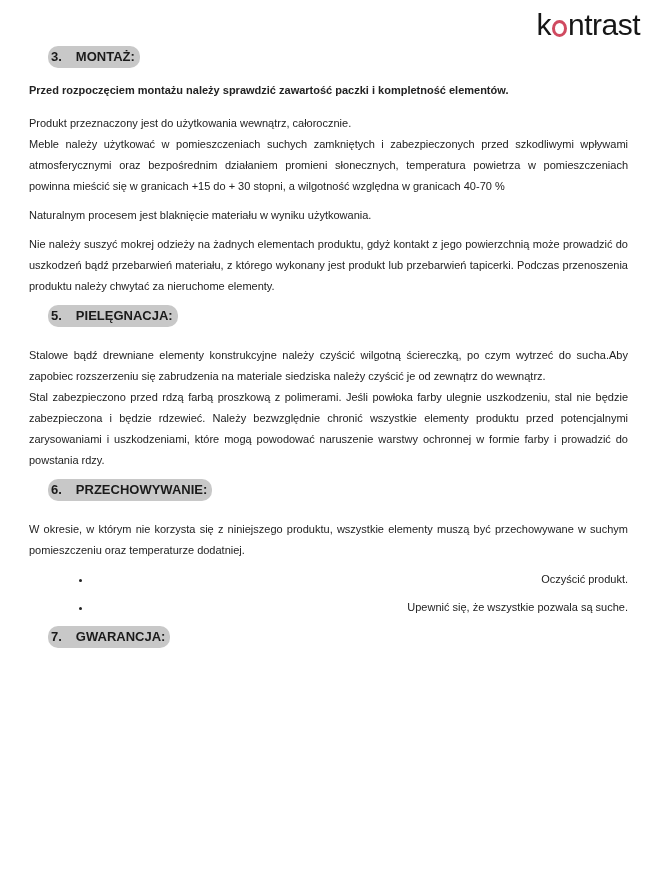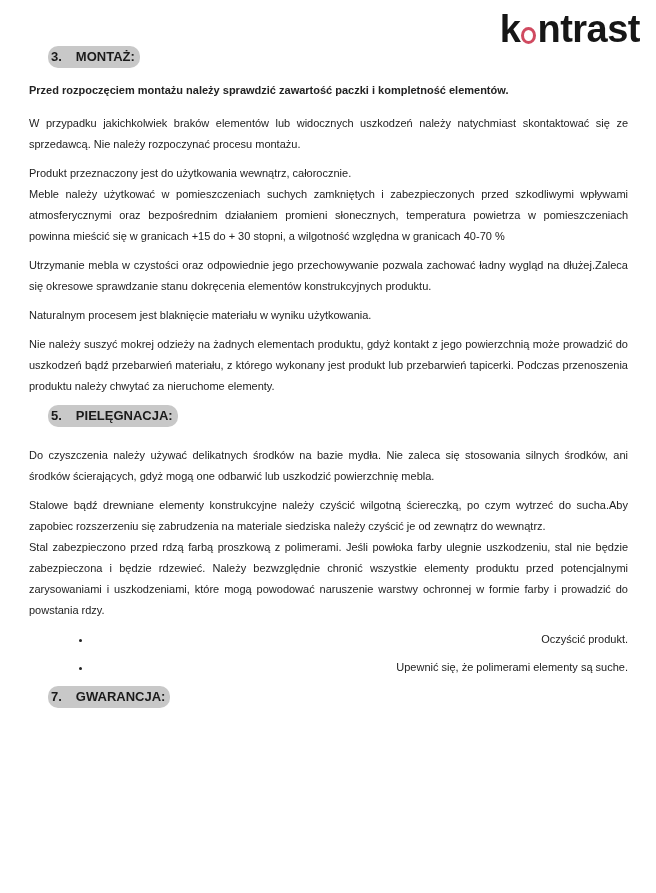--- a/index.html
+++ b/index.html
@@ -7,22 +7,22 @@
     width: 656px; height: 893px;
     background: #ffffff;
     font-family: "Liberation Sans", sans-serif;
     color: #222222;
     position: relative;
     overflow: hidden;
   }
   .logo {
     position: absolute;
     top: 8px; right: 16px;
-    font-size: 38px;
-    font-weight: bold;
+    font-size: 30px;
+    font-weight: normal;
     letter-spacing: -0.5px;
     color: #161616;
     white-space: nowrap;
   }
   .logo-o {
     display: inline-block;
     box-sizing: border-box;
     width: 15px; height: 17px;
     border: 3px solid #d04a60;
     border-radius: 50%;
@@ -71,37 +71,38 @@
 <body>
 
 <div class="logo"><span>k</span><span class="logo-o"></span><span>ntrast</span></div>
 
 <div class="content">
 
   <div class="heading">
     <span class="hl"><span class="hnum">3.</span><span class="htitle">MONTAŻ:</span></span>
   </div>
   <p class="lead-bold">Przed rozpoczęciem montażu należy sprawdzić zawartość paczki i kompletność elementów.</p>
-  <p>W przypadku jakichkolwiek braków elementów lub widocznych uszkodzeń należy natychmiast skontaktować się ze sprzedawcą. Nie należy rozpoczynać procesu montażu.</p>
 
   <p class="no-gap left">Produkt przeznaczony jest do użytkowania wewnątrz, całorocznie.</p>
   <p>Meble należy użytkować w pomieszczeniach suchych zamkniętych i zabezpieczonych przed szkodliwymi wpływami atmosferycznymi oraz bezpośrednim działaniem promieni słonecznych, temperatura powietrza w pomieszczeniach powinna mieścić się w granicach +15 do + 30 stopni, a wilgotność względna w granicach 40-70 %</p>
-  <p>Utrzymanie mebla w czystości oraz odpowiednie jego przechowywanie pozwala zachować ładny wygląd na dłużej.Zaleca się okresowe sprawdzanie stanu dokręcenia elementów konstrukcyjnych produktu.</p>
   <p class="left">Naturalnym procesem jest blaknięcie materiału w wyniku użytkowania.</p>
   <p>Nie należy suszyć mokrej odzieży na żadnych elementach produktu, gdyż kontakt z jego powierzchnią może prowadzić do uszkodzeń bądź przebarwień materiału, z którego wykonany jest produkt lub przebarwień tapicerki. Podczas przenoszenia produktu należy chwytać za nieruchome elementy.</p>
 
   <div class="heading big-gap">
     <span class="hl"><span class="hnum">5.</span><span class="htitle">PIELĘGNACJA:</span></span>
   </div>
-  <p>Do czyszczenia należy używać delikatnych środków na bazie mydła. Nie zaleca się stosowania silnych środków, ani środków ścierających, gdyż mogą one odbarwić lub uszkodzić powierzchnię mebla.</p>
   <p class="no-gap">Stalowe bądź drewniane elementy konstrukcyjne należy czyścić wilgotną ściereczką, po czym wytrzeć do sucha.Aby zapobiec rozszerzeniu się zabrudzenia na materiale siedziska należy czyścić je od zewnątrz do wewnątrz.</p>
   <p>Stal zabezpieczono przed rdzą farbą proszkową z polimerami. Jeśli powłoka farby ulegnie uszkodzeniu, stal nie będzie zabezpieczona i będzie rdzewieć. Należy bezwzględnie chronić wszystkie elementy produktu przed potencjalnymi zarysowaniami i uszkodzeniami, które mogą powodować naruszenie warstwy ochronnej w formie farby i prowadzić do powstania rdzy.</p>
 
+  <div class="heading big-gap">
+    <span class="hl"><span class="hnum">6.</span><span class="htitle">PRZECHOWYWANIE:</span></span>
+  </div>
+  <p>W okresie, w którym nie korzysta się z niniejszego produktu, wszystkie elementy muszą być przechowywane w suchym pomieszczeniu oraz temperaturze dodatniej.</p>
   <ul class="bullets">
     <li>Oczyścić produkt.</li>
-    <li>Upewnić się, że polimerami elementy są suche.</li>
+    <li>Upewnić się, że wszystkie pozwala są suche.</li>
   </ul>
 
   <div class="heading top-gap">
     <span class="hl"><span class="hnum">7.</span><span class="htitle">GWARANCJA:</span></span>
   </div>
 
 </div>
 
 </body></html>

